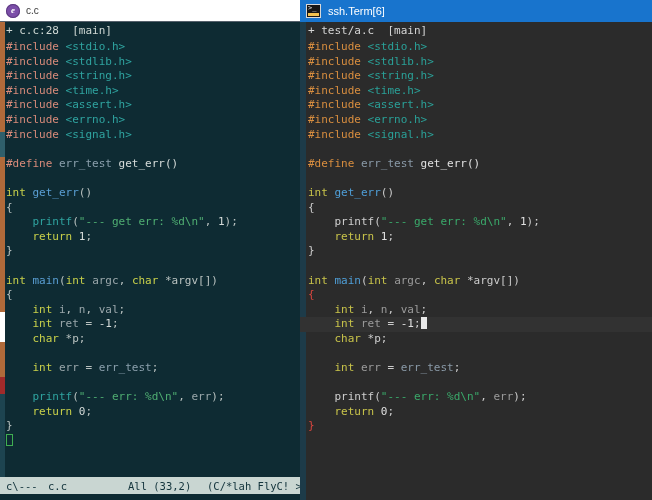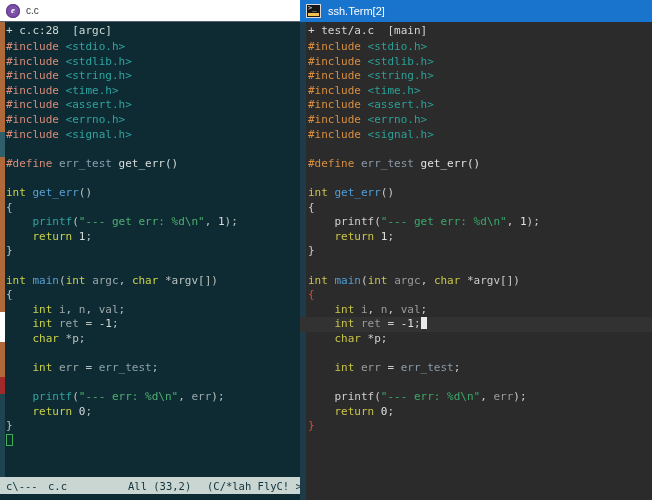--- a/index.html
+++ b/index.html
@@ -209,41 +209,41 @@
     <div class="pane-left">
       <div class="gutter-left">
           <div class="gutter-seg" style="background: rgb(176, 106, 58); top: 0px; height: 110px;"></div>
           <div class="gutter-seg" style="background: rgb(47, 95, 107); top: 110px; height: 25px;"></div>
           <div class="gutter-seg" style="background: rgb(176, 106, 58); top: 135px; height: 155px;"></div>
           <div class="gutter-seg" style="background: rgb(255, 255, 255); top: 290px; height: 30px;"></div>
           <div class="gutter-seg" style="background: rgb(176, 106, 58); top: 320px; height: 35px;"></div>
           <div class="gutter-seg" style="background: rgb(160, 42, 42); top: 355px; height: 17px;"></div>
           <div class="gutter-seg" style="background: rgb(29, 68, 80); top: 372px; height: 83px;"></div>
         </div>
-      <div class="hdr-left">+ c.c:28  [argc]</div>
+      <div class="hdr-left">+ c.c:28  [main]</div>
       <div class="code-left" id="codeLeft"><div style="position: relative; height: 14.6px;"><span class="L-pre">#include </span><span class="L-inc">&lt;stdio.h&gt;</span></div><div style="position: relative; height: 14.6px;"><span class="L-pre">#include </span><span class="L-inc">&lt;stdlib.h&gt;</span></div><div style="position: relative; height: 14.6px;"><span class="L-pre">#include </span><span class="L-inc">&lt;string.h&gt;</span></div><div style="position: relative; height: 14.6px;"><span class="L-pre">#include </span><span class="L-inc">&lt;time.h&gt;</span></div><div style="position: relative; height: 14.6px;"><span class="L-pre">#include </span><span class="L-inc">&lt;assert.h&gt;</span></div><div style="position: relative; height: 14.6px;"><span class="L-pre">#include </span><span class="L-inc">&lt;errno.h&gt;</span></div><div style="position: relative; height: 14.6px;"><span class="L-pre">#include </span><span class="L-inc">&lt;signal.h&gt;</span></div><div style="position: relative; height: 14.6px;">&nbsp;</div><div style="position: relative; height: 14.6px;"><span class="L-pre">#define </span><span class="L-macro">err_test </span><span class="L-plain">get_err()</span></div><div style="position: relative; height: 14.6px;">&nbsp;</div><div style="position: relative; height: 14.6px;"><span class="L-type">int </span><span class="L-fn">get_err</span><span class="L-punct">()</span></div><div style="position: relative; height: 14.6px;"><span class="L-brace">{</span></div><div style="position: relative; height: 14.6px;"><span class="L-call">    printf</span><span class="L-punct">(</span><span class="L-str">"--- get err: %d\n"</span><span class="L-punct">, </span><span class="L-num">1</span><span class="L-punct">);</span></div><div style="position: relative; height: 14.6px;"><span class="L-type">    return </span><span class="L-num">1</span><span class="L-punct">;</span></div><div style="position: relative; height: 14.6px;"><span class="L-brace">}</span></div><div style="position: relative; height: 14.6px;">&nbsp;</div><div style="position: relative; height: 14.6px;"><span class="L-type">int </span><span class="L-fn">main</span><span class="L-punct">(</span><span class="L-type">int </span><span class="L-var">argc</span><span class="L-punct">, </span><span class="L-type">char </span><span class="L-punct">*argv[])</span></div><div style="position: relative; height: 14.6px;"><span class="L-brace">{</span></div><div style="position: relative; height: 14.6px;"><span class="L-type">    int </span><span class="L-var">i</span><span class="L-punct">, </span><span class="L-var">n</span><span class="L-punct">, </span><span class="L-var">val</span><span class="L-punct">;</span></div><div style="position: relative; height: 14.6px;"><span class="L-type">    int </span><span class="L-var">ret </span><span class="L-punct">= </span><span class="L-num">-1</span><span class="L-punct">;</span></div><div style="position: relative; height: 14.6px;"><span class="L-type">    char </span><span class="L-punct">*p;</span></div><div style="position: relative; height: 14.6px;">&nbsp;</div><div style="position: relative; height: 14.6px;"><span class="L-type">    int </span><span class="L-var">err </span><span class="L-punct">= </span><span class="L-macro">err_test</span><span class="L-punct">;</span></div><div style="position: relative; height: 14.6px;">&nbsp;</div><div style="position: relative; height: 14.6px;"><span class="L-call">    printf</span><span class="L-punct">(</span><span class="L-str">"--- err: %d\n"</span><span class="L-punct">, </span><span class="L-var">err</span><span class="L-punct">);</span></div><div style="position: relative; height: 14.6px;"><span class="L-type">    return </span><span class="L-num">0</span><span class="L-punct">;</span></div><div style="position: relative; height: 14.6px;"><span class="L-brace">}</span></div><div style="height: 14.6px;"><span class="boxcursor"></span></div></div>
     </div>
 
     <div class="statusbar">
       <span class="sb-seg" style="left:6px;">c\---</span>
       <span class="sb-seg" style="left:48px;">c.c</span>
       <span class="sb-seg" style="left:128px;">All (33,2)</span>
       <span class="sb-seg" style="left:207px;">(C/*lah FlyC! &gt;&gt;&gt;</span>
     </div>
     <div class="statusbar-under"></div>
   </div>
 
   <div class="win-right">
 
     <div class="titlebar-right">
       <div class="tb-icon-term">
         <span class="prompt">&gt;_</span>
           <span class="barline"></span>
       </div>
-      <div class="tb-title">ssh.Term[2]</div>
+      <div class="tb-title">ssh.Term[6]</div>
     </div>
 
     <div class="pane-right">
       <div class="gutter-right"></div>
       <div class="hdr-right">+ test/a.c  [main]</div>
       <div class="code-right" id="codeRight"><div style="position: relative; height: 14.6px;"><span class="R-pre">#include </span><span class="R-inc">&lt;stdio.h&gt;</span></div><div style="position: relative; height: 14.6px;"><span class="R-pre">#include </span><span class="R-inc">&lt;stdlib.h&gt;</span></div><div style="position: relative; height: 14.6px;"><span class="R-pre">#include </span><span class="R-inc">&lt;string.h&gt;</span></div><div style="position: relative; height: 14.6px;"><span class="R-pre">#include </span><span class="R-inc">&lt;time.h&gt;</span></div><div style="position: relative; height: 14.6px;"><span class="R-pre">#include </span><span class="R-inc">&lt;assert.h&gt;</span></div><div style="position: relative; height: 14.6px;"><span class="R-pre">#include </span><span class="R-inc">&lt;errno.h&gt;</span></div><div style="position: relative; height: 14.6px;"><span class="R-pre">#include </span><span class="R-inc">&lt;signal.h&gt;</span></div><div style="position: relative; height: 14.6px;">&nbsp;</div><div style="position: relative; height: 14.6px;"><span class="R-pre">#define </span><span class="R-macro">err_test </span><span class="R-plain">get_err()</span></div><div style="position: relative; height: 14.6px;">&nbsp;</div><div style="position: relative; height: 14.6px;"><span class="R-type">int </span><span class="R-fn">get_err</span><span class="R-punct">()</span></div><div style="position: relative; height: 14.6px;"><span class="R-brace">{</span></div><div style="position: relative; height: 14.6px;"><span class="R-call">    printf</span><span class="R-punct">(</span><span class="R-str">"--- get err: %d\n"</span><span class="R-punct">, </span><span class="R-num">1</span><span class="R-punct">);</span></div><div style="position: relative; height: 14.6px;"><span class="R-type">    return </span><span class="R-num">1</span><span class="R-punct">;</span></div><div style="position: relative; height: 14.6px;"><span class="R-brace">}</span></div><div style="position: relative; height: 14.6px;">&nbsp;</div><div style="position: relative; height: 14.6px;"><span class="R-type">int </span><span class="R-fn">main</span><span class="R-punct">(</span><span class="R-type">int </span><span class="R-var">argc</span><span class="R-punct">, </span><span class="R-type">char </span><span class="R-punct">*argv[])</span></div><div style="position: relative; height: 14.6px;"><span class="R-bracehl">{</span></div><div style="position: relative; height: 14.6px;"><span class="R-type">    int </span><span class="R-var">i</span><span class="R-punct">, </span><span class="R-var">n</span><span class="R-punct">, </span><span class="R-var">val</span><span class="R-punct">;</span></div><div style="position: relative; height: 14.6px; background: rgb(50, 50, 50); margin-left: -8px; padding-left: 8px; width: 344px;"><span class="R-type">    int </span><span class="R-var">ret </span><span class="R-punct">= </span><span class="R-num">-1</span><span class="R-punct">;</span><span class="blockcursor"></span></div><div style="position: relative; height: 14.6px;"><span class="R-type">    char </span><span class="R-punct">*p;</span></div><div style="position: relative; height: 14.6px;">&nbsp;</div><div style="position: relative; height: 14.6px;"><span class="R-type">    int </span><span class="R-var">err </span><span class="R-punct">= </span><span class="R-macro">err_test</span><span class="R-punct">;</span></div><div style="position: relative; height: 14.6px;">&nbsp;</div><div style="position: relative; height: 14.6px;"><span class="R-call">    printf</span><span class="R-punct">(</span><span class="R-str">"--- err: %d\n"</span><span class="R-punct">, </span><span class="R-var">err</span><span class="R-punct">);</span></div><div style="position: relative; height: 14.6px;"><span class="R-type">    return </span><span class="R-num">0</span><span class="R-punct">;</span></div><div style="position: relative; height: 14.6px;"><span class="R-bracehl">}</span></div></div>
     </div>
 
   </div>
 </div>

